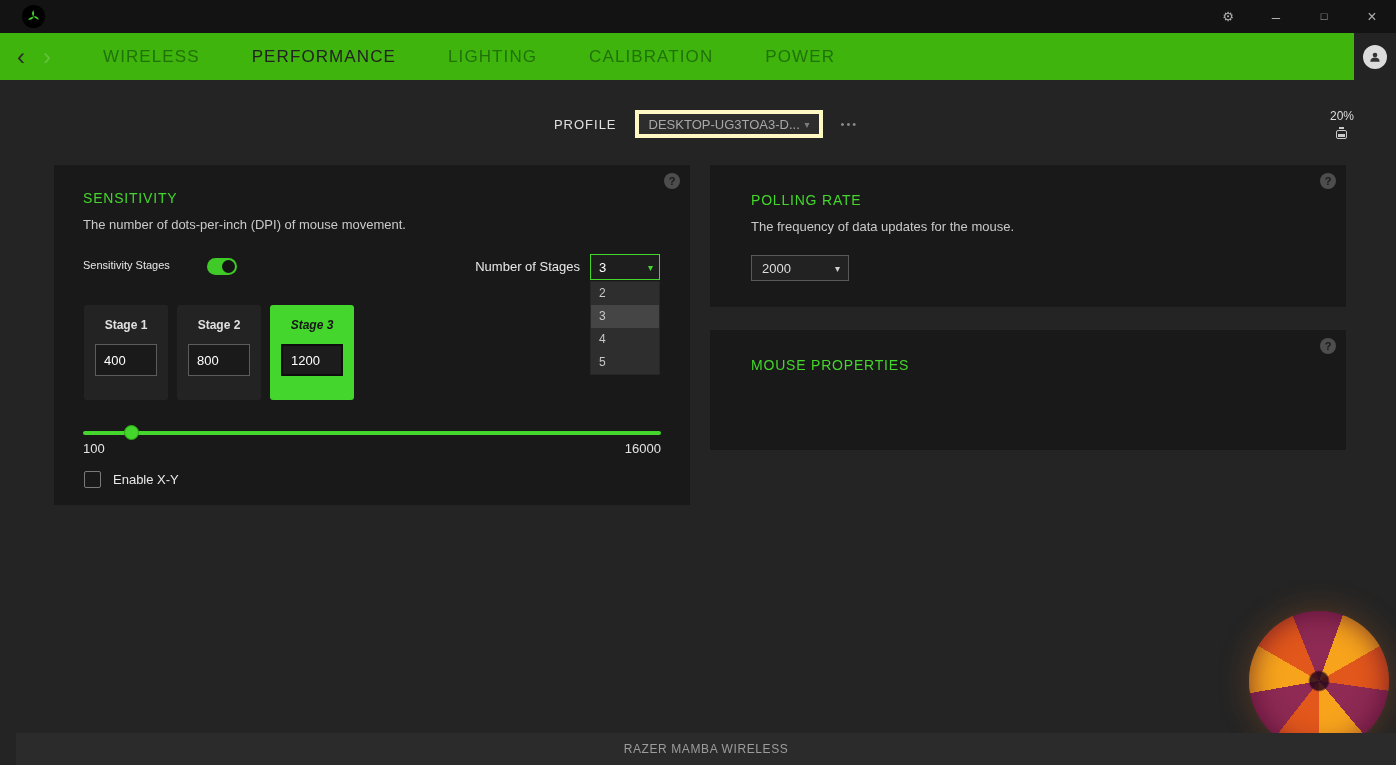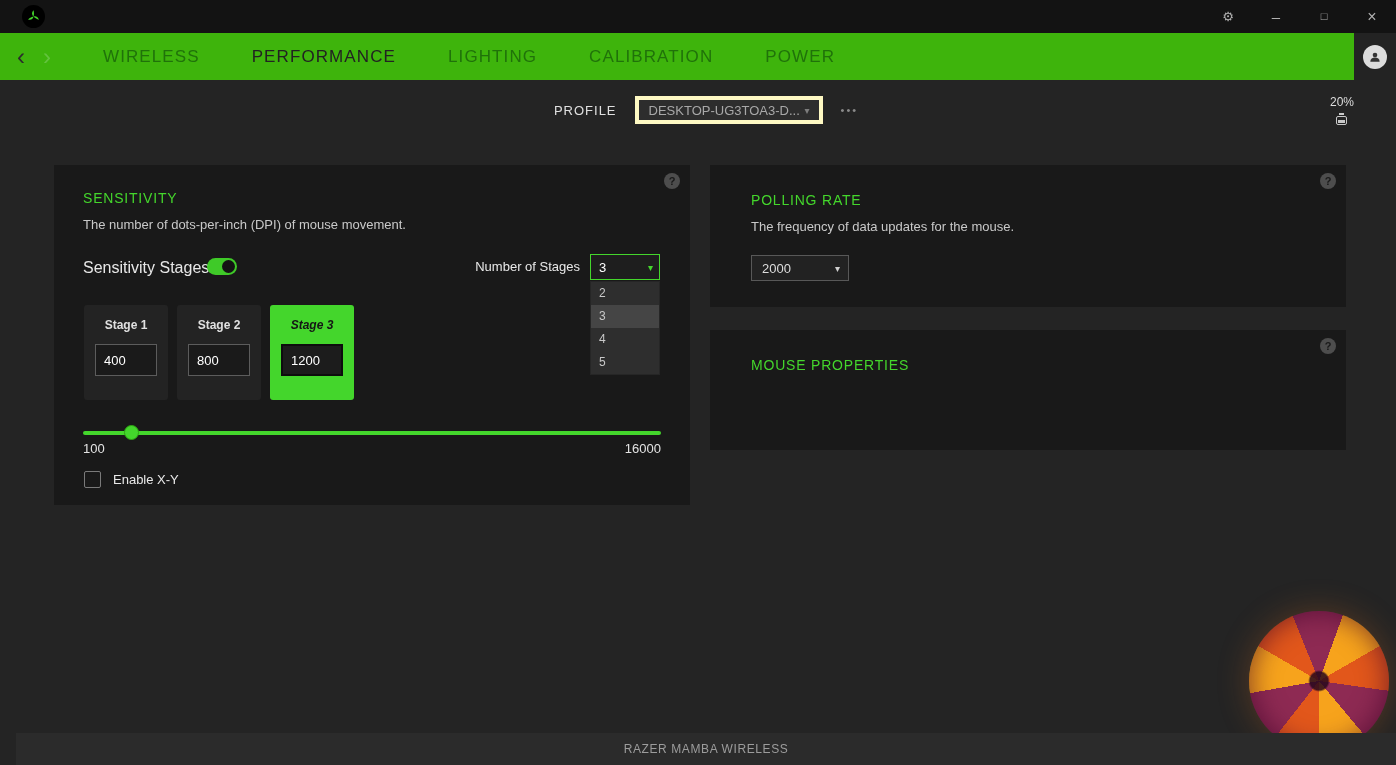--- a/index.html
+++ b/index.html
@@ -29,21 +29,21 @@
   .chev { font-size:24px; width:26px; text-align:center; line-height:47px; }
   .chev-back { color:#2c2c2c; margin-left:8px; }
   .chev-fwd { color:#63c33e; }
   .tabs { display:flex; gap:52px; margin-left:43px; }
   .tab { font-size:17px; letter-spacing:1.1px; color:#20720a; cursor:default; }
   .tab.active { color:#222222; }
   .avatar-box { margin-left:auto; width:42px; height:47px; background:#232323; display:flex; align-items:center; justify-content:center; }
   .avatar { width:24px; height:24px; border-radius:50%; background:#dcdcdc; display:flex; align-items:center; justify-content:center; overflow:hidden; }
 
   
-  .profile-row { position:absolute; top:95px; left:0; right:0; height:30px; display:flex; align-items:center; justify-content:center; gap:18px;padding-left:16px; }
+  .profile-row { position:absolute; top:109px; left:0; right:0; height:30px; display:flex; align-items:center; justify-content:center; gap:18px;padding-left:16px; }
   .profile-label { font-size:13px; letter-spacing:1px; color:#e0e0e0; }
   .profile-select { width:188px; height:28px; background:#2d2d2d; border:4px solid #fef9c3; color:#a8a8a8; font-size:13px; display:flex; align-items:center; padding:0 9px 0 10px; }
   .profile-select .caret { margin-left:auto; color:#7d7d7d; font-size:10px; }
   .more-dots { color:#8a8a8a; font-size:11px; letter-spacing:2px; }
   .battery-wrap { position:absolute; right:42px; top:0; height:30px; display:flex; align-items:center; gap:7px;flex-direction:column; }
   .battery-pct { color:#dddddd; font-size:12px; }
   .battery { width:11px; height:16px; border:1px solid #c9c9c9; border-radius:2px; position:relative; }
   .battery::before { content:""; position:absolute; top:-4px; left:2px; width:5px; height:2px; background:#c9c9c9; }
   .battery::after { content:""; position:absolute; bottom:1px; left:1px; right:1px; height:3px; background:#c9c9c9; }
 
@@ -52,21 +52,21 @@
   #card-sens  { left:54px;  top:165px; width:636px; height:340px; }
   #card-poll  { left:710px; top:165px; width:636px; height:142px; }
   #card-props { left:710px; top:330px; width:636px; height:120px; }
   .help { position:absolute; top:8px; right:10px; width:16px; height:16px; border-radius:50%; background:#4d4d4d; color:#191919; font-size:11px; font-weight:bold; text-align:center; line-height:16px; }
   .card-title { position:absolute; color:#44d62c; font-size:14px; letter-spacing:0.8px; }
   .card-desc  { position:absolute; color:#c9c9c9; font-size:13px; }
 
   
   .s-title { left:29px; top:25px; }
   .s-desc  { left:29px; top:52px; }
-  .toggle-label { position:absolute; left:29px; top:94px; color:#e8e8e8; font-size:16px;text-align:right; }
+  .toggle-label { position:absolute; left:29px; top:94px; color:#e8e8e8; font-size:11px;text-align:right; }
   .toggle { position:absolute; left:153px; top:93px; width:30px; height:17px; border-radius:9px; background:#3fca28; }
   .toggle::after { content:""; position:absolute; right:2px; top:2px; width:13px; height:13px; border-radius:50%; background:#141414; }
   .stages-label { position:absolute; right:110px; top:94px; color:#e8e8e8; font-size:13px; }
   .stages-select { position:absolute; left:536px; top:89px; width:70px; height:26px; border:1px solid #44d62c; background:#1e1e1e; display:flex; align-items:center; color:#ffffff; font-size:13px; padding:0 6px 0 8px; }
   .stages-select .caret { margin-left:auto; color:#44d62c; font-size:10px; }
   .stages-list { position:absolute; left:536px; top:116px; width:70px; background:#2e2e2e; border:1px solid #262626; z-index:5; }
   .opt { height:23px; line-height:23px; padding-left:8px; font-size:12px; color:#c8c8c8; }
   .opt.selected { background:#454545; }
 
   .stage-tiles { position:absolute; left:30px; top:140px; display:flex; gap:9px; }

